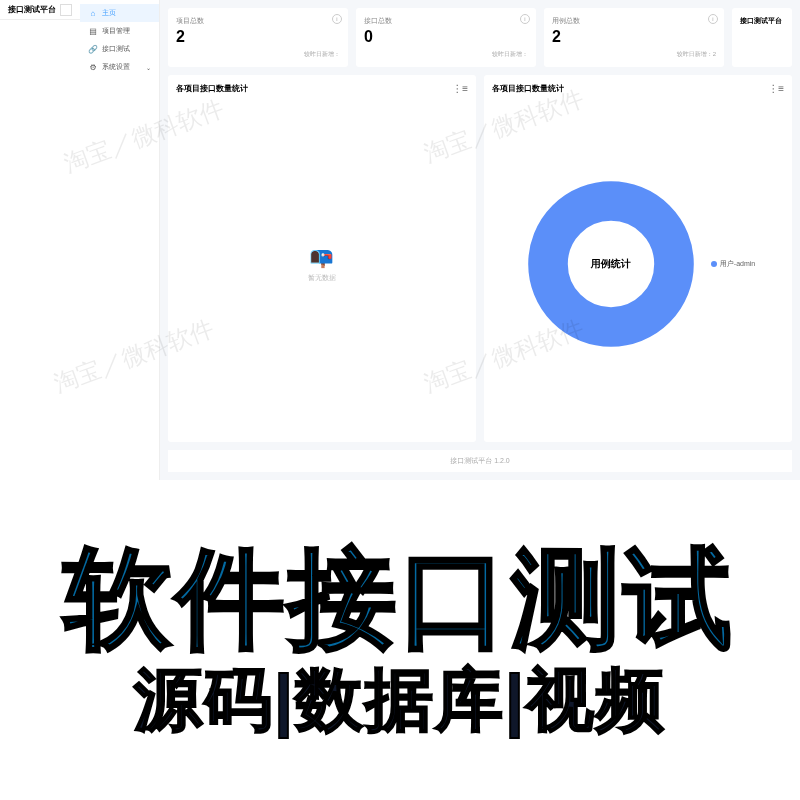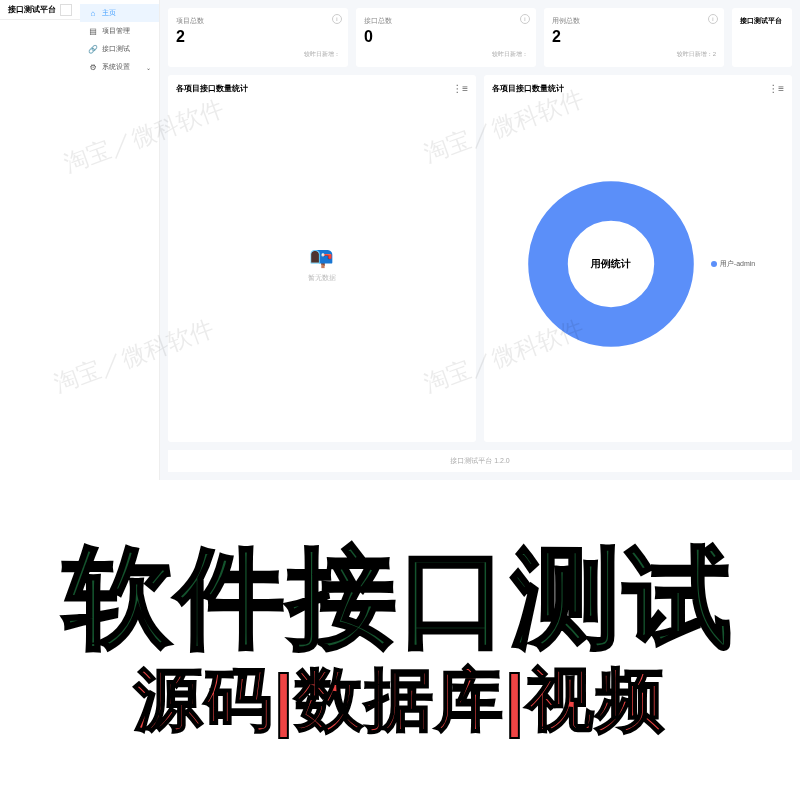--- a/index.html
+++ b/index.html
@@ -45,22 +45,22 @@
 
 .footer { text-align: center; padding: 6px; color: #aaa; font-size: 7px; background: #fff; }
 
 .watermark { position: absolute; color: rgba(0,0,0,0.08); font-size: 24px; transform: rotate(-20deg); pointer-events: none; font-weight: 500; }
 .wm1 { top: 120px; left: 60px; }
 .wm2 { top: 110px; left: 420px; }
 .wm3 { top: 340px; left: 50px; }
 .wm4 { top: 340px; left: 420px; }
 
 .promo { height: 320px; background: #fff; display: flex; flex-direction: column; justify-content: center; align-items: center; }
-.promo-line1 { font-size: 108px; font-weight: 900; color: #14532d; -webkit-text-stroke: 3px #000; letter-spacing: 4px; line-height: 1.1; font-family: Liberation Serif, serif; }
-.promo-line2 { font-size: 68px; font-weight: 900; color: #ef4444; -webkit-text-stroke: 2px #000; letter-spacing: 2px; line-height: 1.2; }
+.promo-line1 { font-size: 108px; font-weight: 900; color: #0369a1; -webkit-text-stroke: 3px #000; letter-spacing: 4px; line-height: 1.1; }
+.promo-line2 { font-size: 68px; font-weight: 900; color: #0f172a; -webkit-text-stroke: 2px #000; letter-spacing: 2px; line-height: 1.2; }
 </style>
 </head>
 <body>
 
 <div class="app">
   <div class="header">
     <span class="header-title">接口测试平台</span>
     <span class="header-icon"></span>
   </div>
   <div class="body">

